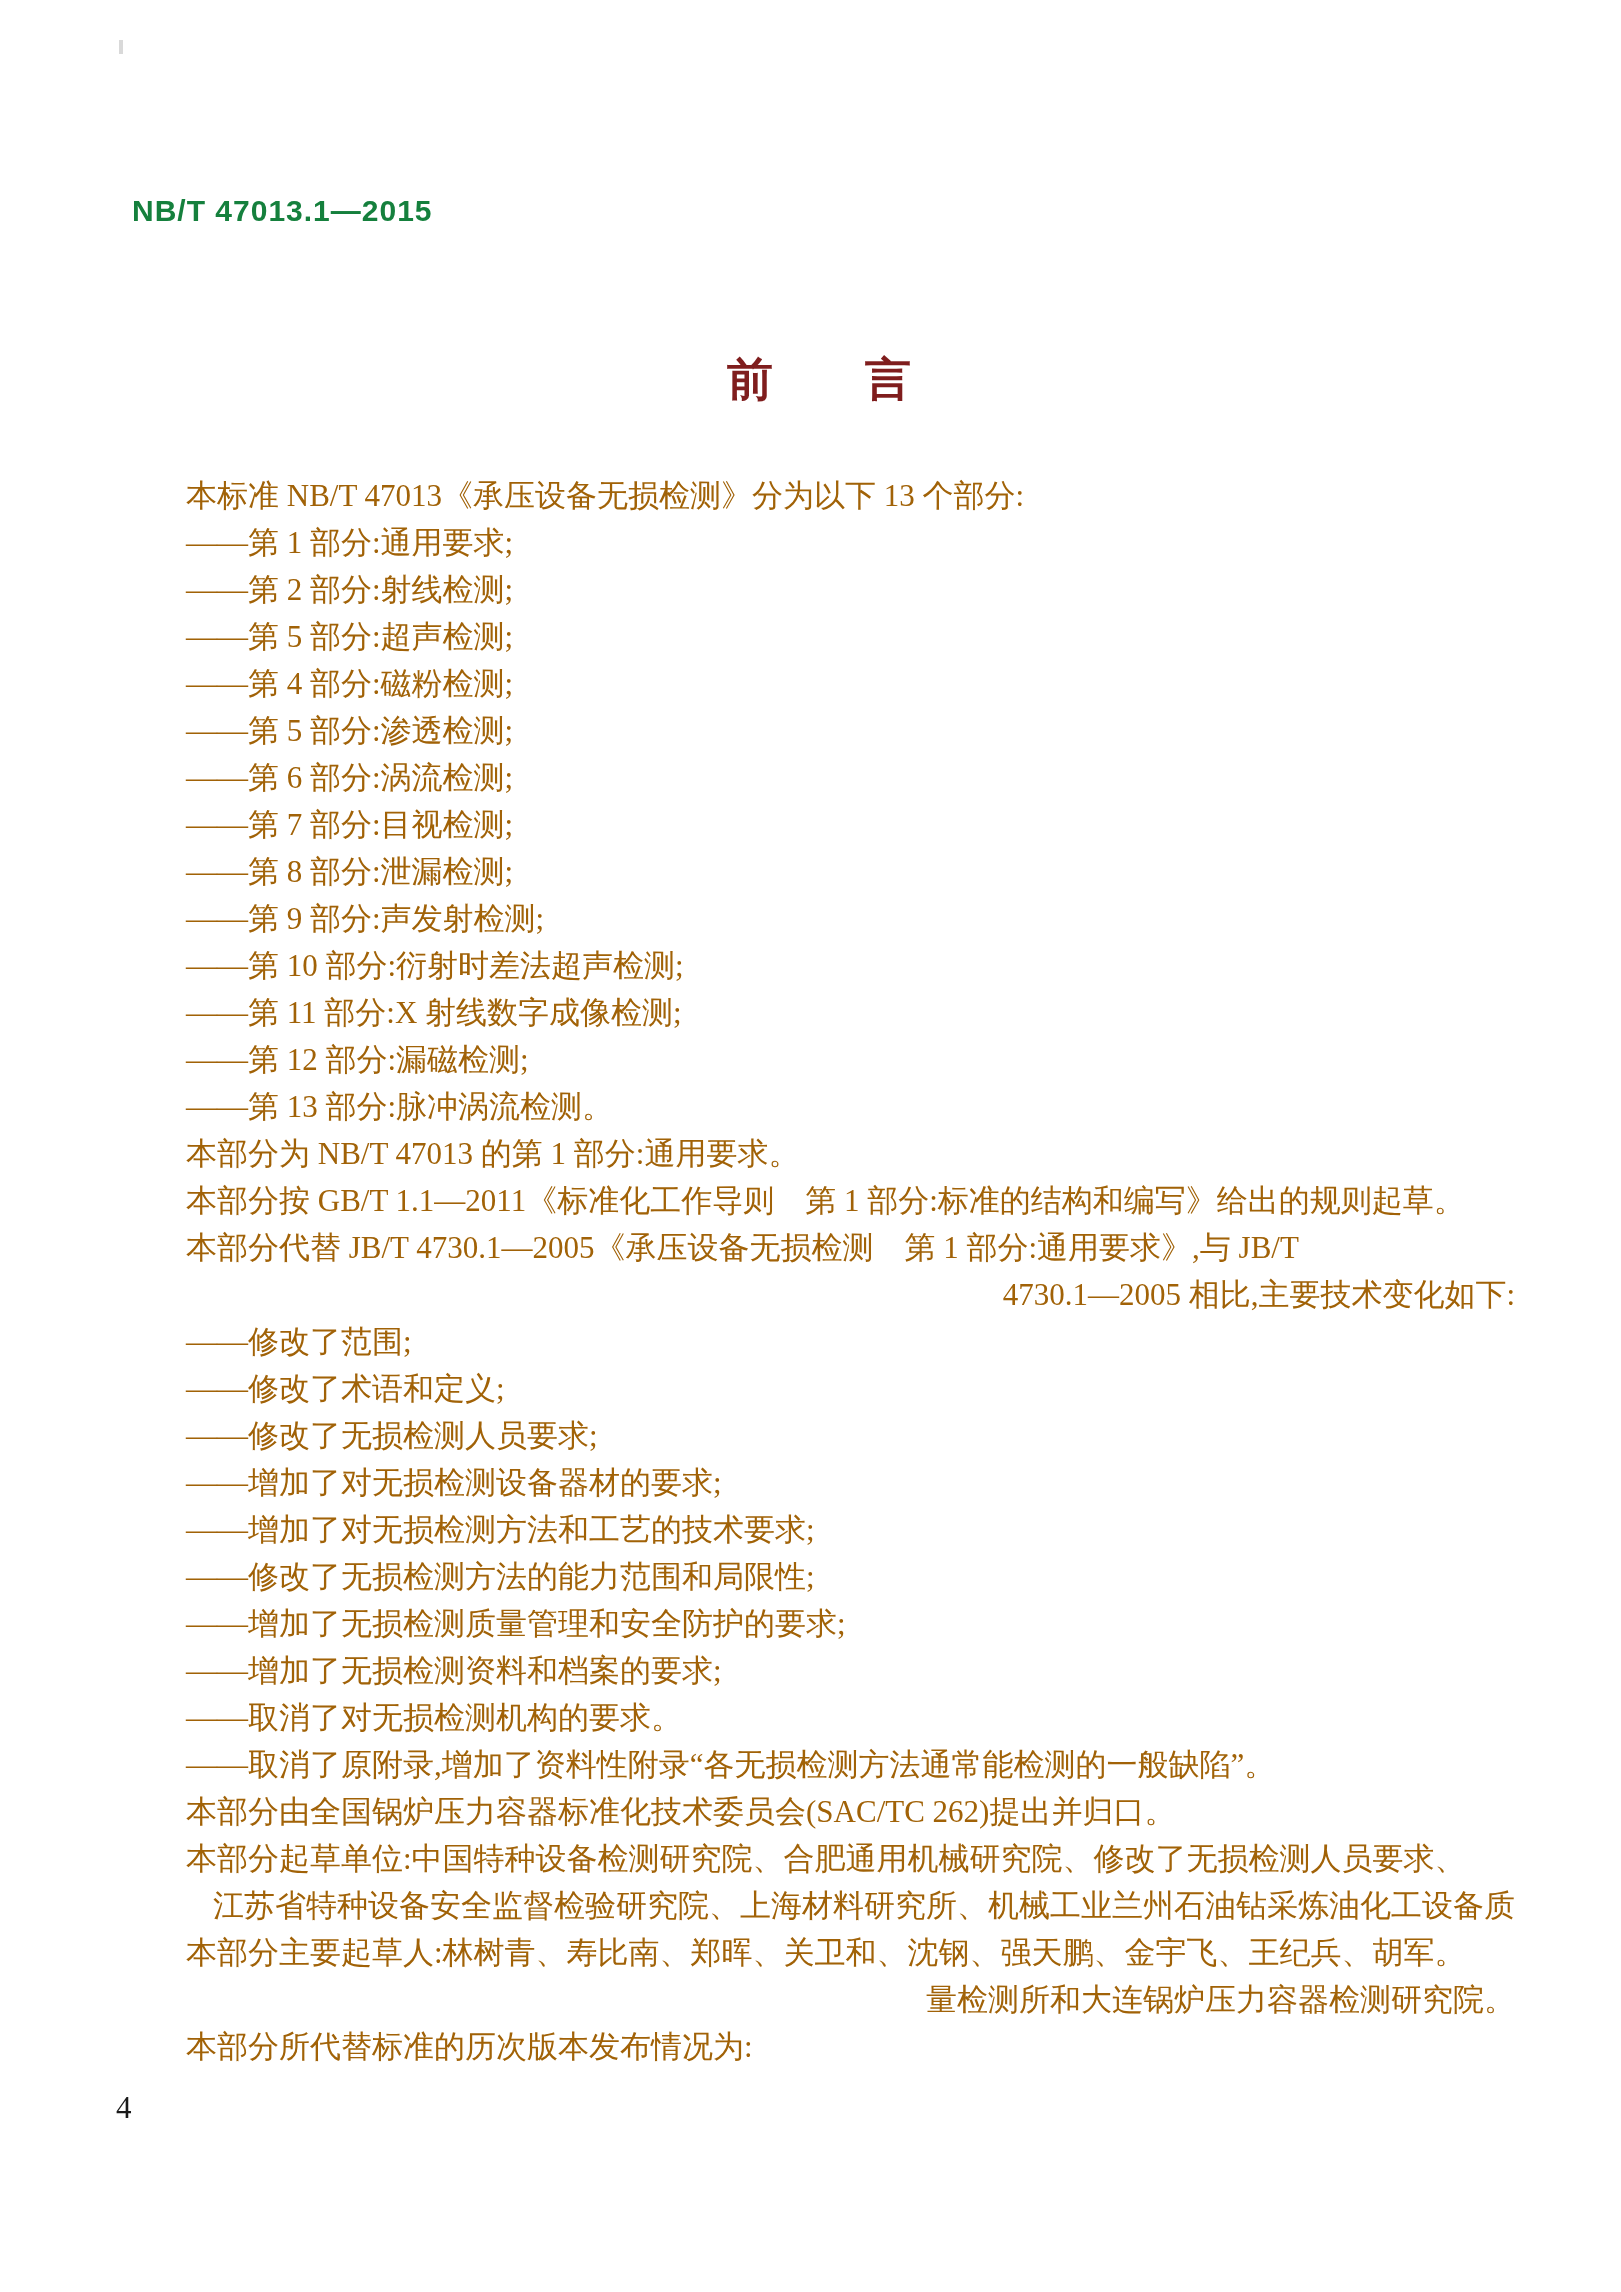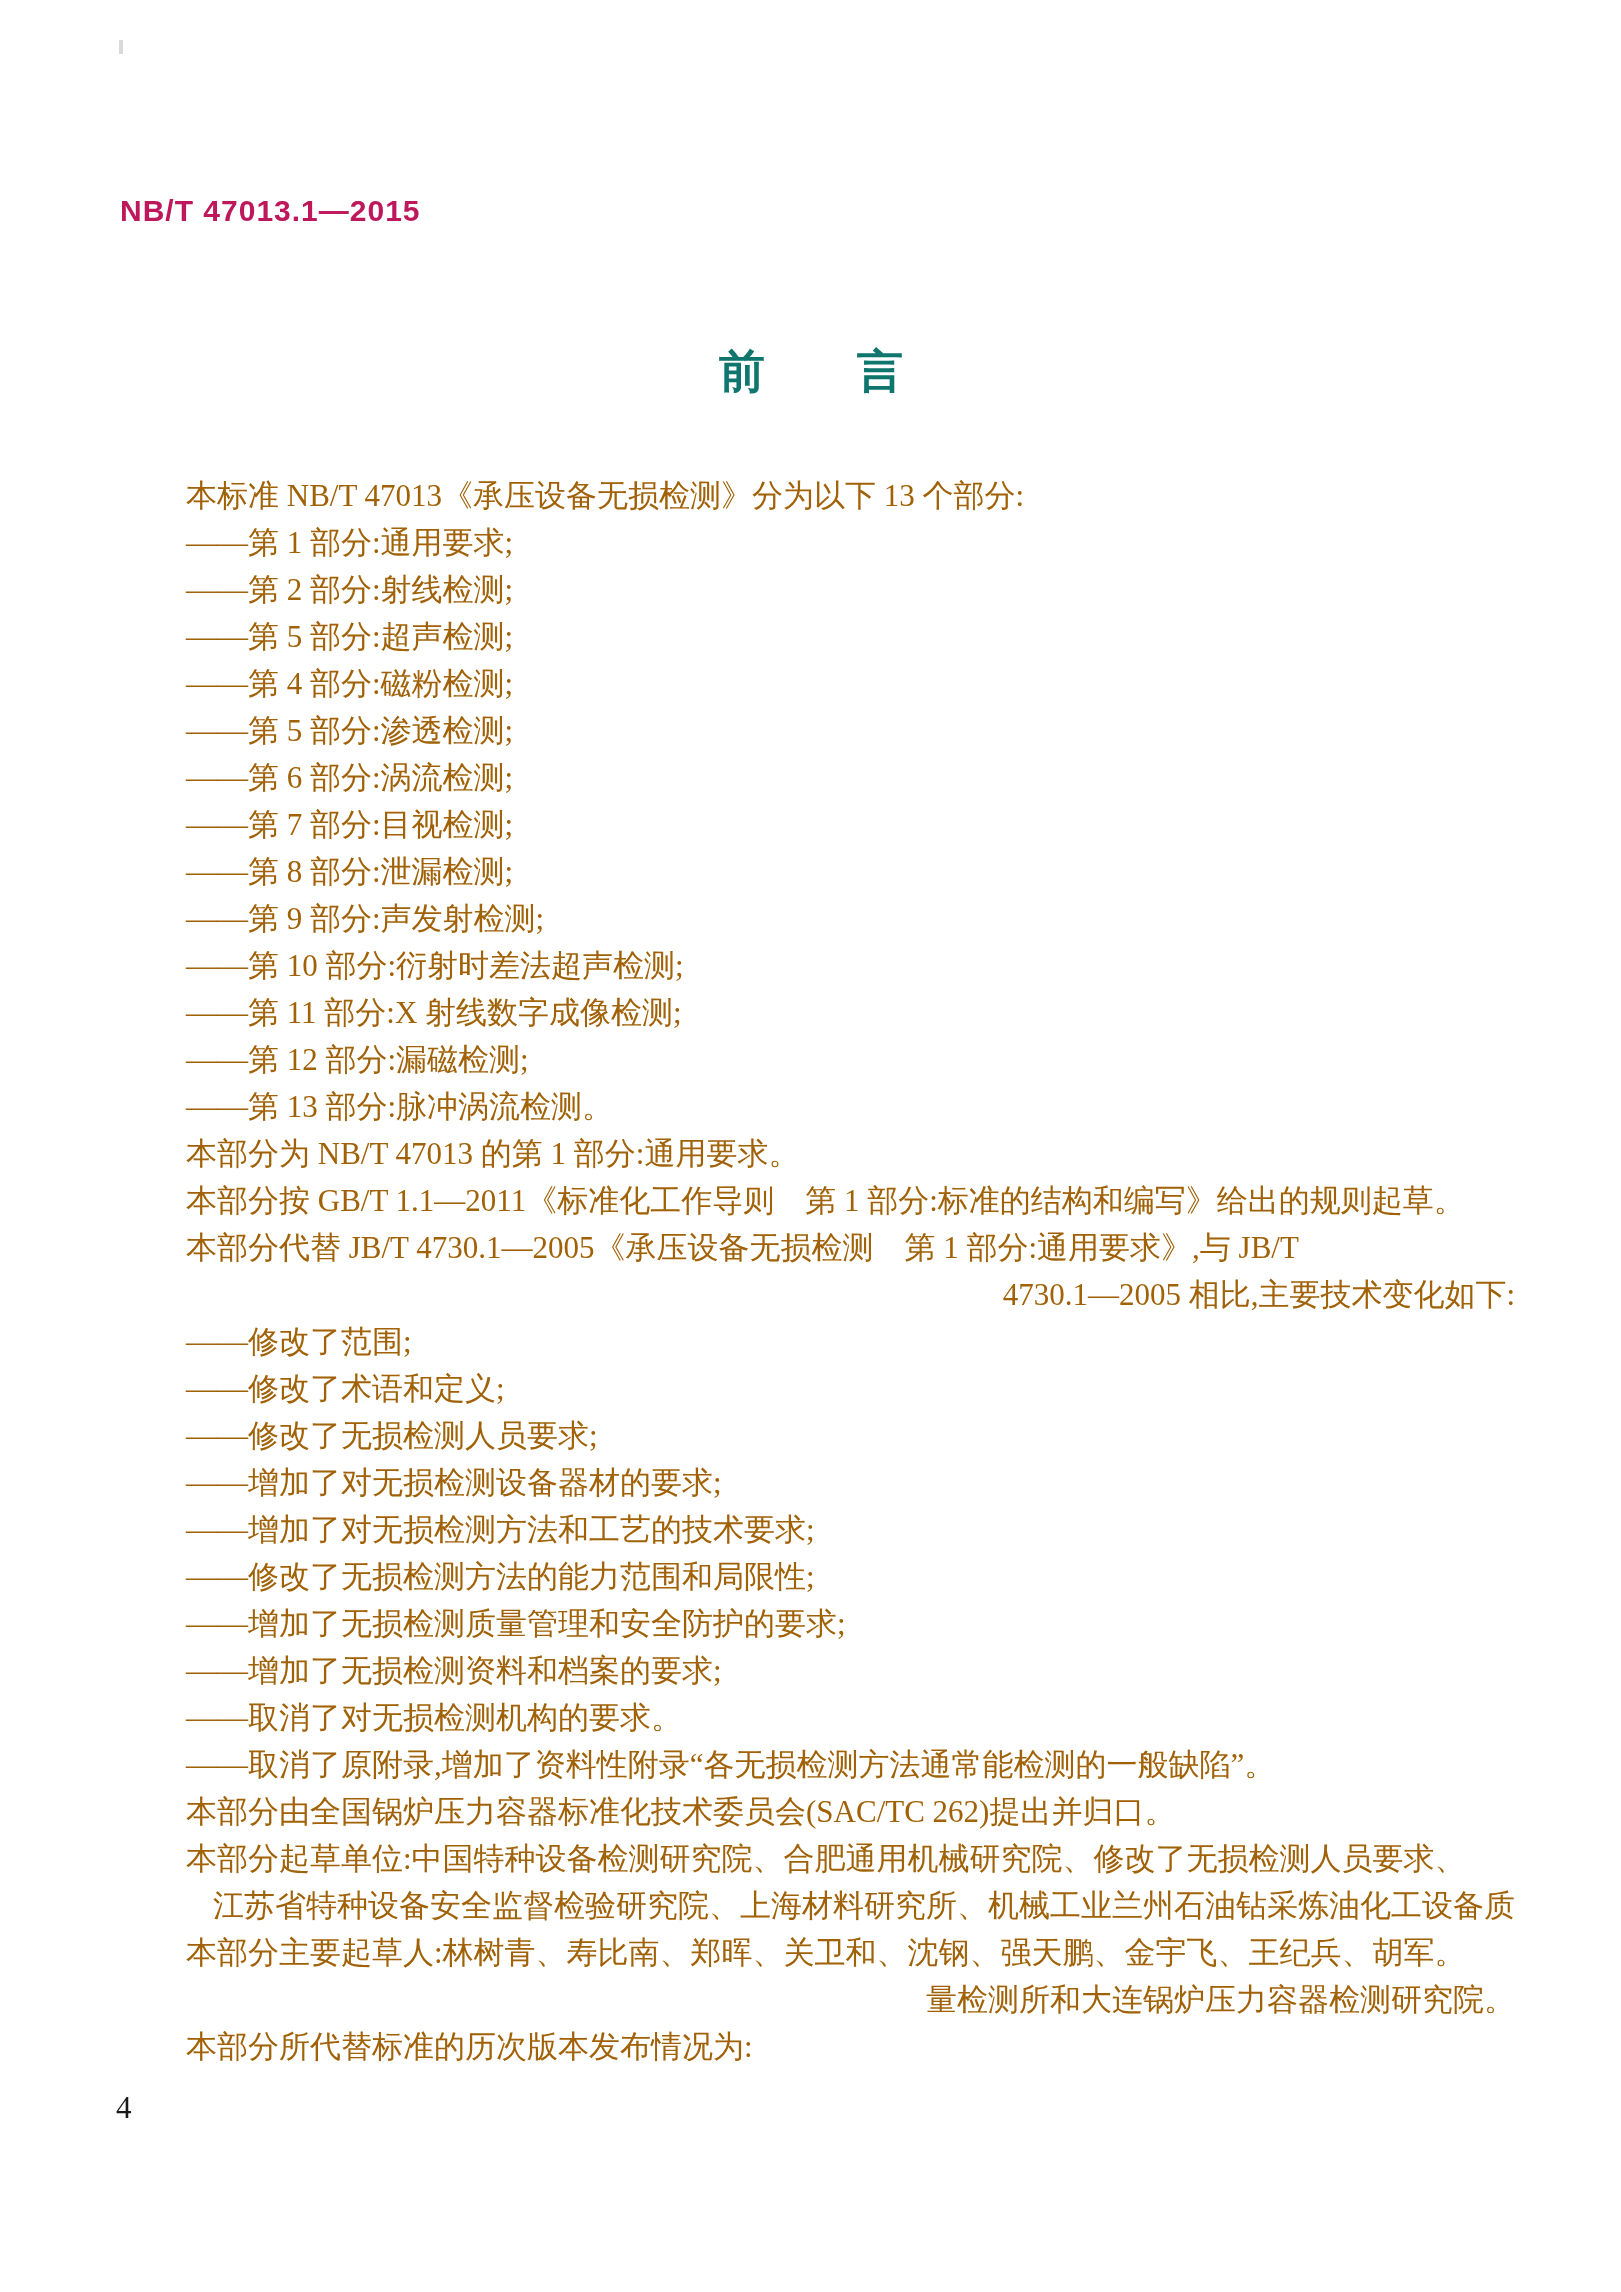--- a/index.html
+++ b/index.html
@@ -12,39 +12,39 @@
     width: 1621px;
     height: 2293px;
     margin: 0 auto;
     background: #ffffff;
     color: #1c1c1c;
     overflow: hidden;
     font-family: "Liberation Serif", "DejaVu Serif", serif;
   }
   .std-code {
     position: absolute;
-    left: 120px;
+    left: 132px;
     top: 194px;
     font-family: "Liberation Sans", "DejaVu Sans", sans-serif;
     font-weight: 700;
     font-size: 30px;
     letter-spacing: 1px;
-    color: #be185d;
+    color: #15803d;
   }
   .doc-title {
     position: absolute;
     left: 123px;
     width: 1376px;
     top: 341px;
-    margin: 0;
+    margin: 8px;
     text-align: center;
     font-family: Liberation Sans, sans-serif;
     font-weight: 700;
     font-size: 46px;
-    color: #0f766e;
+    color: #7f1d1d;
   }
   .body-text {
     position: absolute;
     left: 123px;
     top: 472px;
     width: 1392px;
     font-size: 31px;
     color: #a16207;
   }
   .line {

